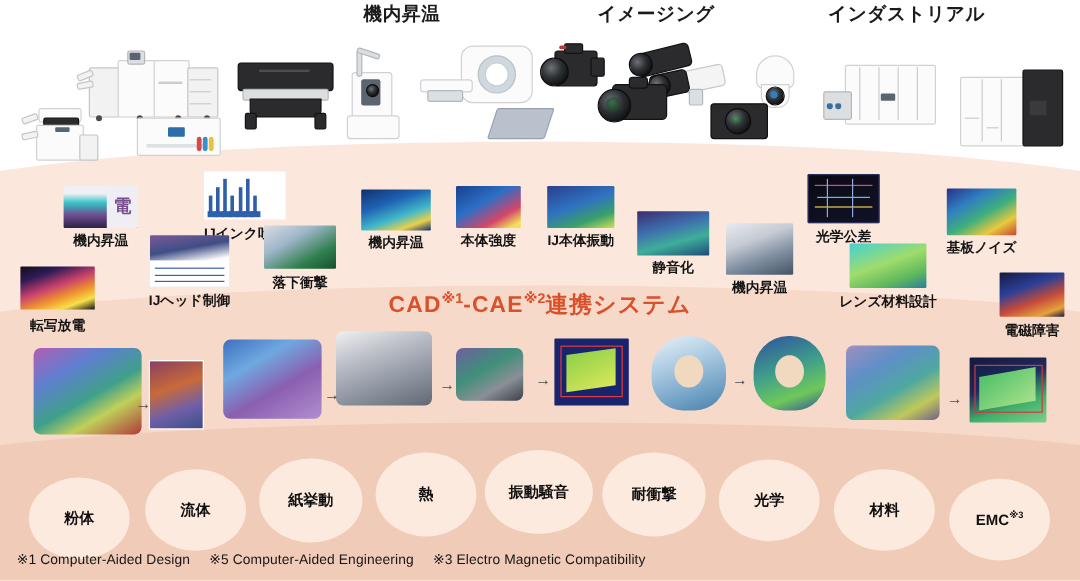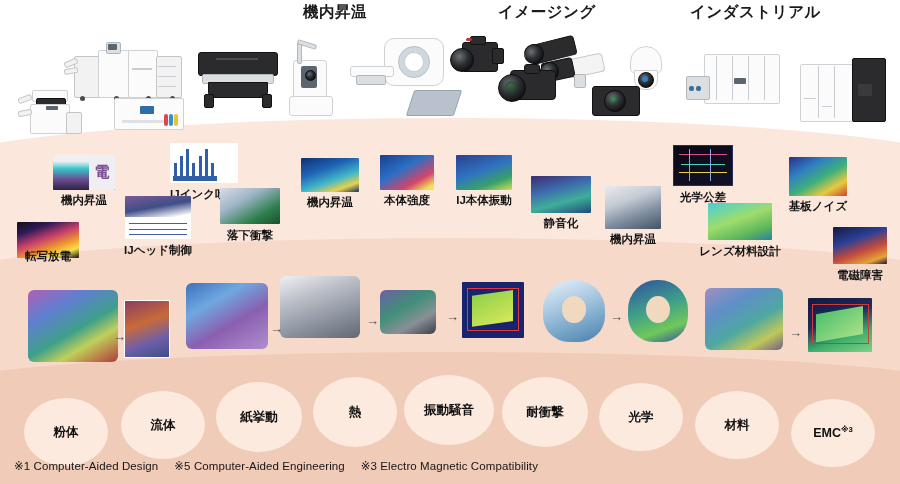--- a/index.html
+++ b/index.html
@@ -260,21 +260,21 @@
     </div>
   </div>
 
 
   <div id="sim-layer">
       <div class="thumb" style="left: 84px; top: 155px; width: 62px; height: 35px; background: linear-gradient(rgb(239, 239, 244) 0%, rgb(239, 239, 244) 18%, rgb(54, 195, 199) 40%, rgb(109, 75, 143) 70%, rgb(43, 35, 68) 100%);">
         <div style="position:absolute;right:0;top:0;width:42%;height:100%;background:#efeef4;display:flex;align-items:center;justify-content:center;color:#7a4f8f;font-size:15px;font-weight:700;font-family:'DejaVu Sans',sans-serif">電</div>
       </div>
       <div class="simlabel" style="left: 84px; top: 193px;">機内昇温</div>
       <div class="thumb" style="left: 48px; top: 222px; width: 62px; height: 36px; background: linear-gradient(160deg, rgb(17, 16, 24) 0%, rgb(45, 26, 85) 22%, rgb(200, 64, 108) 46%, rgb(240, 150, 47) 66%, rgb(246, 224, 74) 82%, rgb(18, 15, 24) 100%);"></div>
-      <div class="simlabel" style="left: 48px; top: 249px;">転写放電</div>
+      <div class="simlabel" style="left: 48px; top: 264px;">転写放電</div>
       <div class="thumb" style="left: 204px; top: 143px; width: 68px; height: 40px; background: rgb(255, 255, 255);">
         <div style="position:absolute;left:6%;bottom:14%;width:3px;height:14px;background:#2f5fa8"></div>
         <div style="position:absolute;left:4%;bottom:6%;width:8px;height:5px;background:#2f5fa8"></div>
         <div style="position:absolute;left:15%;bottom:14%;width:3px;height:21px;background:#2f5fa8"></div>
         <div style="position:absolute;left:13%;bottom:6%;width:8px;height:5px;background:#2f5fa8"></div>
         <div style="position:absolute;left:24%;bottom:14%;width:3px;height:28px;background:#2f5fa8"></div>
         <div style="position:absolute;left:22%;bottom:6%;width:8px;height:5px;background:#2f5fa8"></div>
         <div style="position:absolute;left:33%;bottom:14%;width:3px;height:14px;background:#2f5fa8"></div>
         <div style="position:absolute;left:31%;bottom:6%;width:8px;height:5px;background:#2f5fa8"></div>
         <div style="position:absolute;left:42%;bottom:14%;width:3px;height:21px;background:#2f5fa8"></div>
@@ -313,20 +313,23 @@
       </div>
       <div class="simlabel" style="left: 703px; top: 190px;">光学公差</div>
       <div class="thumb" style="left: 740px; top: 203px; width: 64px; height: 37px; background: linear-gradient(160deg, rgb(70, 208, 214) 0%, rgb(159, 220, 108) 45%, rgb(95, 184, 92) 75%, rgb(43, 127, 154) 100%);"></div>
       <div class="simlabel" style="left: 740px; top: 244px;">レンズ材料設計</div>
       <div class="thumb" style="left: 818px; top: 157px; width: 58px; height: 39px; background: linear-gradient(150deg, rgb(42, 47, 140) 0%, rgb(47, 127, 192) 30%, rgb(63, 175, 124) 55%, rgb(232, 201, 63) 78%, rgb(200, 69, 47) 100%);"></div>
       <div class="simlabel" style="left: 818px; top: 199px;">基板ノイズ</div>
       <div class="thumb" style="left: 860px; top: 227px; width: 54px; height: 37px; background: linear-gradient(160deg, rgb(21, 26, 64) 0%, rgb(43, 63, 150) 35%, rgb(196, 74, 60) 62%, rgb(232, 162, 58) 85%, rgb(21, 26, 64) 100%);"></div>
       <div class="simlabel" style="left: 860px; top: 268px;">電磁障害</div>
     </div>
 
+  <div class="band-heading" id="heading-cadcae">
+    <span>CAD</span><span class="sup">※1</span><span>-CAE</span><span class="sup">※2</span><span>連携システム</span>
+  </div>
 
   <div id="flow-layer">
       <div class="flowitem" style="left: 28px; top: 290px; width: 90px; height: 72px; background: linear-gradient(150deg, rgb(176, 95, 181) 0%, rgb(95, 127, 208) 28%, rgb(63, 160, 138) 55%, rgb(192, 208, 90) 72%, rgb(176, 58, 58) 100%); border-radius: 6px;"></div>
       <div class="flowitem" style="left: 124px; top: 300px; width: 44px; height: 56px; background: linear-gradient(160deg, rgb(138, 63, 95) 0%, rgb(200, 106, 58) 40%, rgb(111, 95, 168) 70%, rgb(58, 79, 138) 100%); border-radius: 1px; border: 1px solid rgb(255, 255, 255);"></div>
       <div class="flowitem" style="left: 186px; top: 283px; width: 82px; height: 66px; background: linear-gradient(150deg, rgb(63, 111, 192) 0%, rgb(111, 168, 224) 30%, rgb(138, 95, 176) 60%, rgb(176, 143, 208) 100%); border-radius: 6px;"></div>
       <div class="flowitem" style="left: 280px; top: 276px; width: 80px; height: 62px; background: linear-gradient(160deg, rgb(240, 240, 242) 0%, rgb(184, 188, 196) 35%, rgb(143, 150, 162) 65%, rgb(95, 104, 116) 100%); border-radius: 6px;"></div>
       <div class="flowitem" style="left: 380px; top: 290px; width: 56px; height: 44px; background: linear-gradient(150deg, rgb(111, 95, 160) 0%, rgb(63, 143, 122) 40%, rgb(138, 143, 150) 70%, rgb(58, 63, 72) 100%); border-radius: 6px;"></div>
       <div class="flowitem" style="left: 462px; top: 282px; width: 62px; height: 56px; background: linear-gradient(rgb(24, 37, 110) 0%, rgb(24, 37, 110) 100%); border-radius: 1px;">
         <div style="position:absolute;left:16%;top:20%;width:66%;height:56%;background:linear-gradient(160deg,#8fd04a,#d8e85a);transform:skewY(-8deg)"></div>
         <div style="position:absolute;left:8%;top:10%;width:80%;height:74%;border:1px solid #e03a3a"></div>

